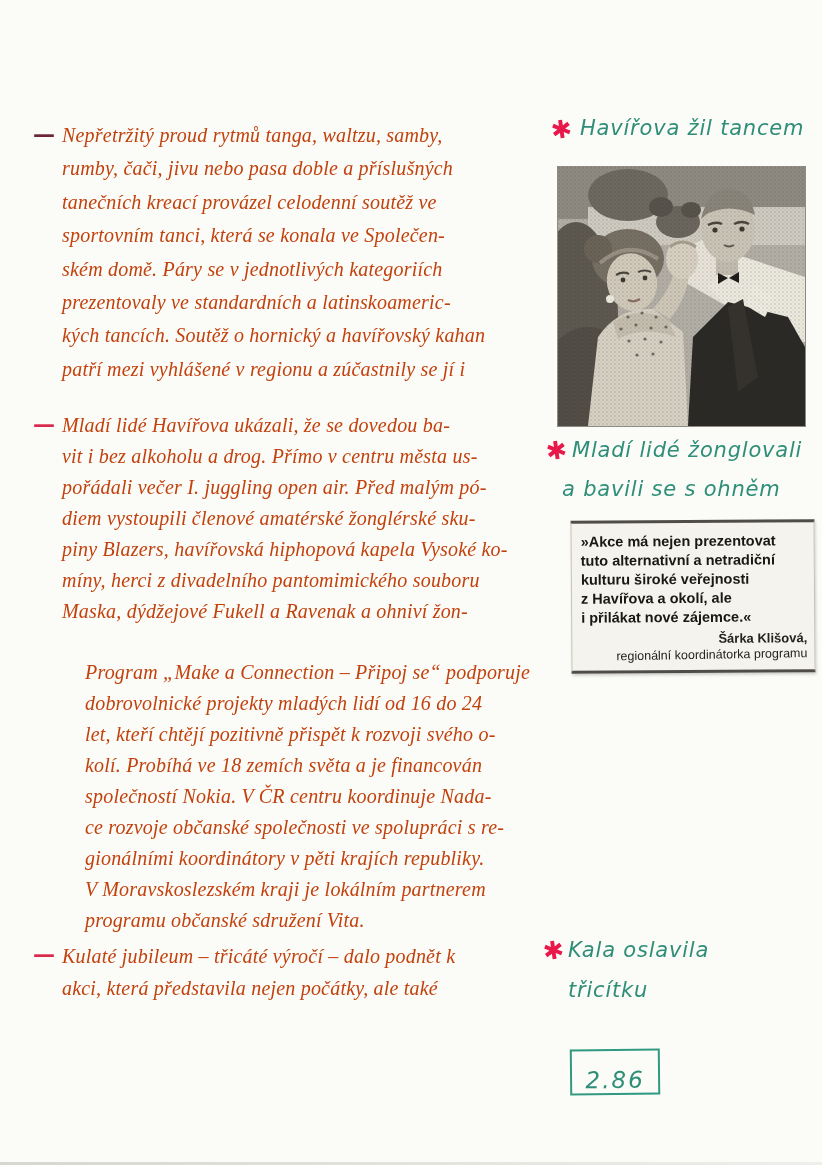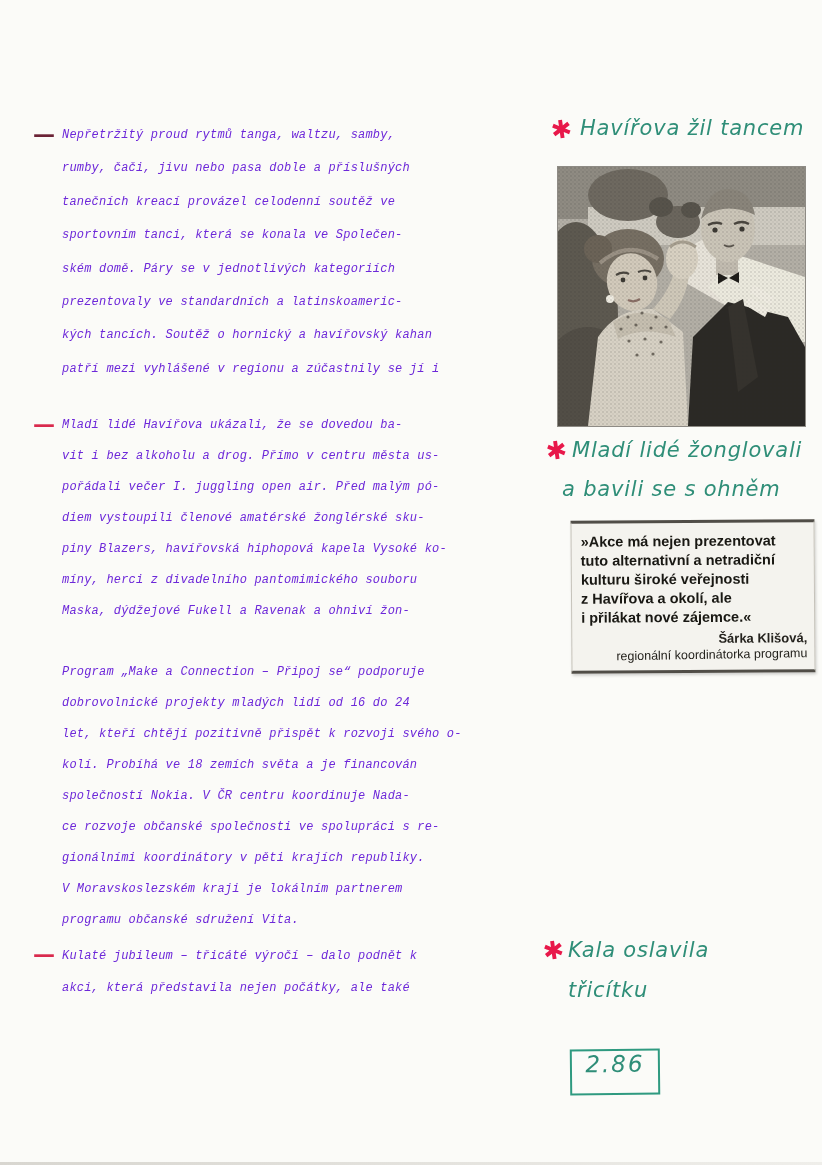--- a/index.html
+++ b/index.html
@@ -5,26 +5,26 @@
   html,body{margin:0;padding:0;}
   body{
     width:822px;height:1165px;position:relative;overflow:hidden;
     background:#fbfbf8;
     font-family:"DejaVu Sans",sans-serif;
   }
   .scan-edge-bottom{position:absolute;left:0;bottom:0;width:100%;height:3px;background:linear-gradient(to right,#d8d6d0,#efeeea);}
   
   .hw-par{position:absolute;width:500px;}
   .hw-line{
-    font-family:Liberation Mono, monospace;font-style:italic;
-    font-size:12px;letter-spacing:.2px;color:#6d28d9;white-space:nowrap;
+    font-family:Liberation Serif, serif;font-style:italic;
+    font-size:20px;letter-spacing:.2px;color:#c2410c;white-space:nowrap;
   }
   .p1 .hw-line{line-height:33.4px;}
   .p2 .hw-line{line-height:31px;}
-  .p3 .hw-line{line-height:31px;}
+  .p3 .hw-line{line-height:31px;margin-left:23px;}
   .p4 .hw-line{line-height:32px;}
   
   .bullet{position:absolute;left:33px;font-size:22px;font-weight:bold;color:#d92a4e;font-style:normal;}
   .bullet.dark{color:#6b2336;}
   
   .asterisk{position:absolute;color:#e8184a;font-size:25px;transform:rotate(-8deg);font-style:normal;}
   
   .green-note{
     position:absolute;font-family:"DejaVu Sans",sans-serif;font-style:italic;
     color:#2f8e78;font-size:21px;letter-spacing:.8px;white-space:nowrap;
@@ -49,21 +49,21 @@
     font-size:13px;line-height:17px;color:#24221d;text-align:right;margin-top:3px;
   }
   .clip-attr-role{
     font-family:"Liberation Sans",sans-serif;
     font-size:12.5px;line-height:16px;color:#24221d;text-align:right;transform:rotate(-.6deg);
   }
   
   .page-num-box{
     position:absolute;left:570px;top:1049px;width:86px;height:42px;
     border:2px solid #2f9a80;background:transparent;
-    display:flex;align-items:flex-start;justify-content:center;transform:rotate(-.6deg);
+    display:flex;align-items:flex-end;justify-content:center;transform:rotate(-.6deg);
   }
   .page-num{
     font-family:"DejaVu Sans",sans-serif;font-style:italic;
     color:#2f8e78;font-size:23px;letter-spacing:2px;
   }
 </style>
 </head>
 <body>
 
 <span class="bullet dark" style="top:122px;">—</span>

